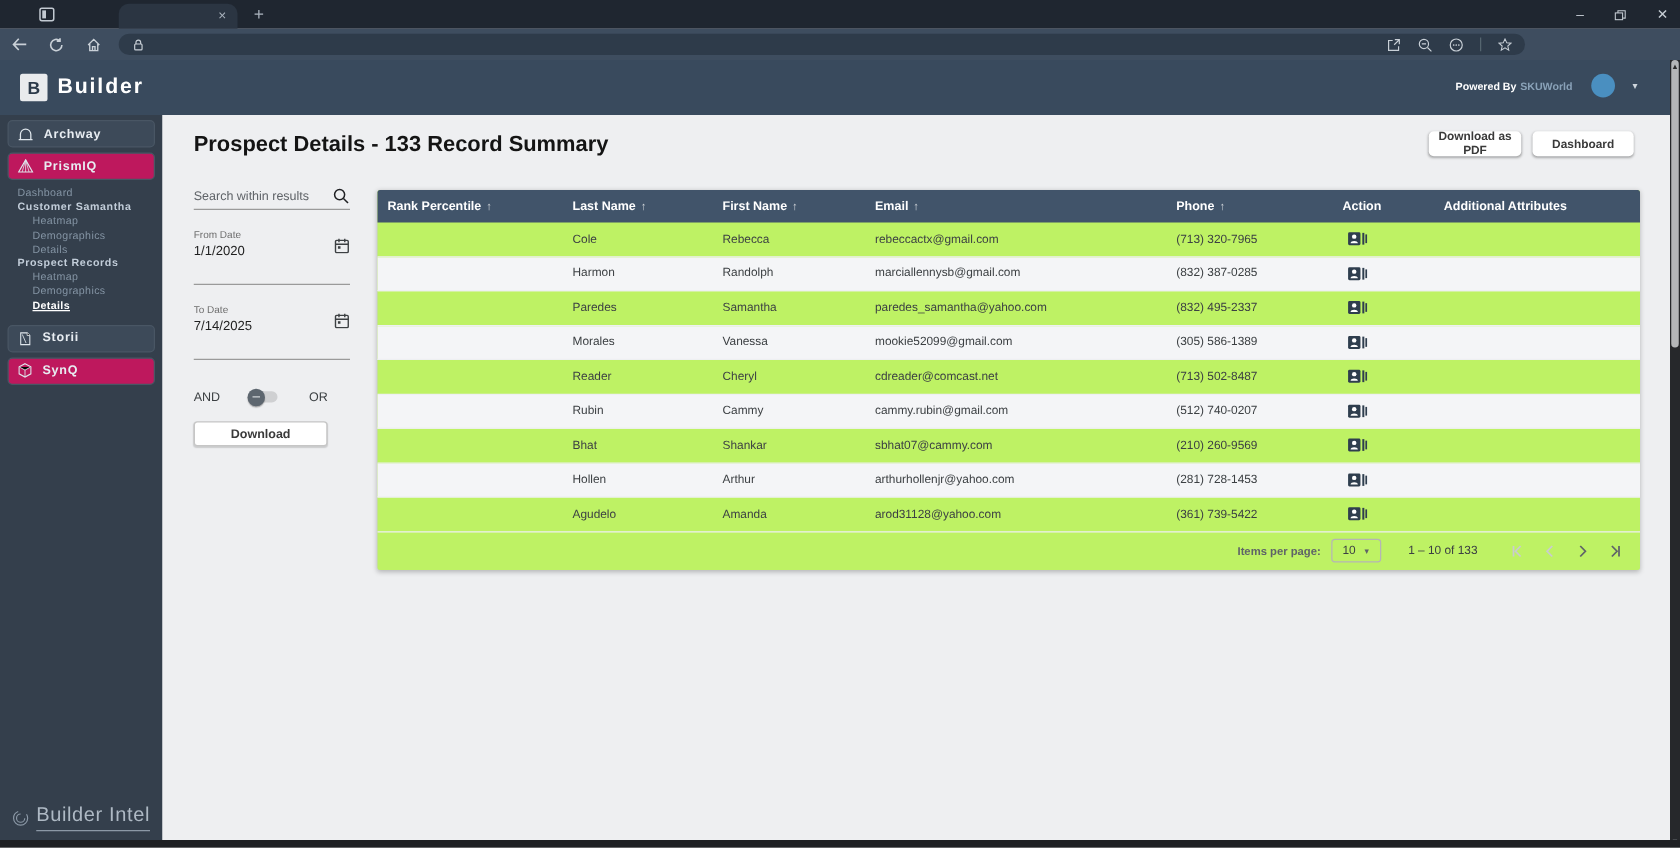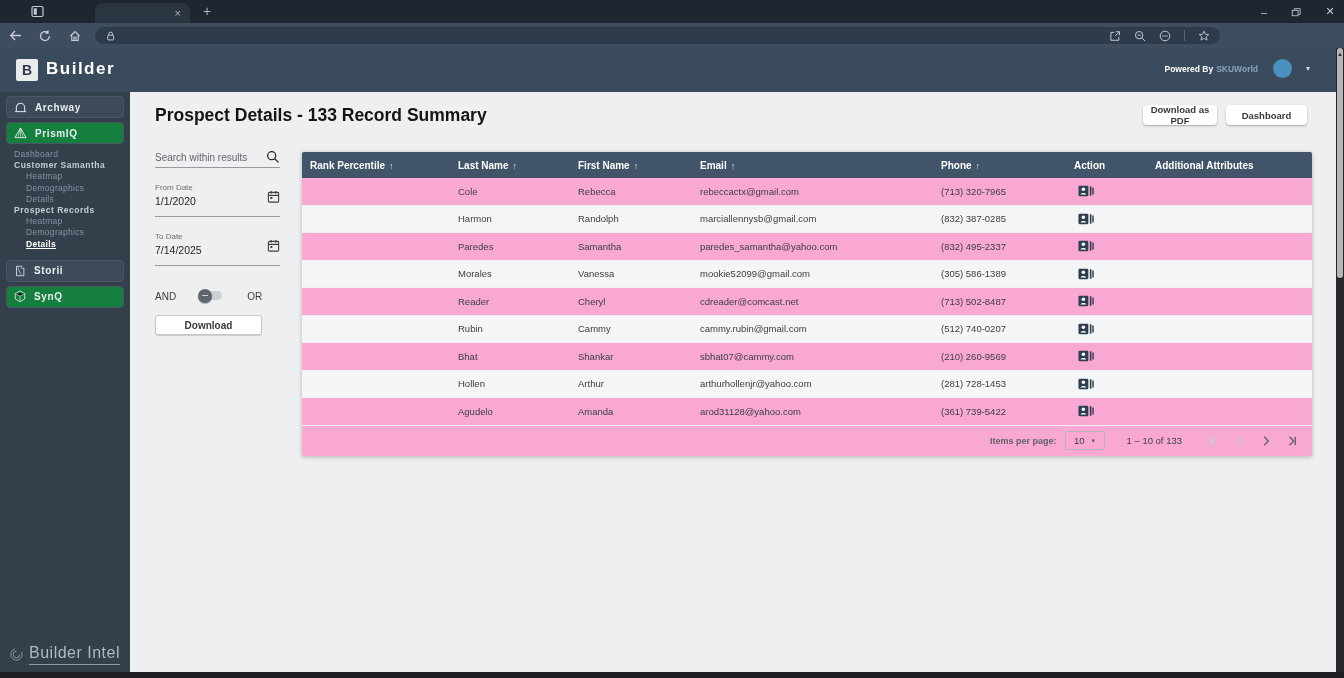--- a/index.html
+++ b/index.html
@@ -37,21 +37,21 @@
   .powered { position:absolute; right:78px; top:16px; font-size:8.5px; color:#fff; font-weight:bold; }
   .powered .brand { color:#8aa2b8; font-weight:bold; margin-left:3px; }
   .avatar { position:absolute; right:44px; top:11px; width:19px; height:19px; border-radius:50%; background:#4a8fc0; }
   .av-caret { position:absolute; right:26px; top:16px; color:#cfd6dd; font-size:8px; }
 
   
   .sidebar { position:absolute; top:92px; left:0; width:130px; bottom:6px; background:#343f4c; }
   .side-btn { margin:4px 6px 0 6px; height:22px; border-radius:4px; border:1px solid #495664; background:#3d4a59;
               display:flex; align-items:center; gap:8px; padding:0 7px; color:#e8edf2; font-size:10px;
               font-weight:bold; letter-spacing:0.6px; }
-  .side-btn.dark { background:#15803d; }
+  .side-btn.dark { background:#be185d; }
   .submenu { padding:5px 0 6px 14px; }
   .sub-item { font-size:8.5px; line-height:11.2px; color:#8494a4; letter-spacing:0.3px; cursor:default; }
   .sub-item.grp { color:#c2cdd9; font-weight:bold; letter-spacing:0.5px; }
   .sub-item.ind { padding-left:12px; }
   .sub-item.active { color:#ffffff; font-weight:bold; text-decoration:underline; }
   .side-footer { position:absolute; bottom:7px; left:9px; display:flex; align-items:center; gap:5px; }
   .side-footer .bi-text { color:#aeb9c4; font-size:16px; letter-spacing:0.5px;
                           border-bottom:1px solid #8b98a6; padding-bottom:2px; }
 
   
@@ -61,35 +61,35 @@
              box-shadow:0 1px 2px rgba(0,0,0,0.3); font-family:inherit; font-size:9.5px; font-weight:bold;
              color:#3a3a3a; display:flex; align-items:center; justify-content:center; }
   .btn-pdf { right:119px; width:74px; }
   .btn-dash { right:29px; width:81px; }
 
   
   .filters { position:absolute; left:25px; top:58px; width:125px; }
   .search-row { display:flex; align-items:center; justify-content:space-between;
                 border-bottom:1px solid #9a9a9a; padding-bottom:3px; }
   .search-row .ph { font-size:10px; color:#5f6368; }
-  .date-field { margin-top:15px; border-bottom:1px solid #9a9a9a; padding-bottom:9px; position:relative; }
+  .date-field { margin-top:15px; border-bottom:1px solid #9a9a9a; padding-bottom:20px; position:relative; }
   .date-field .dlabel { font-size:8px; color:#6e6e6e; }
   .date-field .dvalue { font-size:10.5px; color:#1f1f1f; margin-top:3px; }
   .date-field .cal { position:absolute; right:0; top:7px; color:#3c4043; }
   .logic-row { margin-top:25px; display:flex; align-items:flex-start; gap:22px; font-size:10px; color:#3c4043; }
   .toggle { position:relative; width:21px; height:9px; background:#cfd0d2; border-radius:5px; margin:0 3px; }
   .knob { position:absolute; left:-3px; top:-2.5px; width:14px; height:14px; border-radius:50%; background:#5d666f;
           box-shadow:0 1px 1px rgba(0,0,0,.3); }
   .knob:after { content:""; position:absolute; left:4px; top:6px; width:6px; height:1.5px; background:#cfd3d8; }
   .dl-btn { margin-top:13px; width:107px; height:20px; background:#fff; border:1px solid #c6c6c6; border-radius:3px;
             box-shadow:0 1px 1px rgba(0,0,0,.15); font-family:inherit; font-size:10px; font-weight:bold;
             color:#3a3a3a; display:flex; align-items:center; justify-content:center; }
 
   
-  .table-card { position:absolute; left:172px; top:60px; width:1010px; background:#f9a8d4;
+  .table-card { position:absolute; left:172px; top:60px; width:1010px; background:#bef264;
                 box-shadow:0 1px 4px rgba(0,0,0,.25); border-radius:2px; }
   .grid7 { display:grid; grid-template-columns:148px 120px 122px 241px 133px 81px auto; }
   .thead { height:26px; background:#41546a; align-items:center; border-radius:2px 2px 0 0; }
   .th { padding-left:8px; color:#fff; font-size:10px; font-weight:bold; white-space:nowrap; }
   .th .sort { font-weight:normal; opacity:.75; margin-left:4px; font-size:9px; }
   .trow { height:27.5px; align-items:center; border-bottom:1px solid #eef0f2; }
   .trow:nth-child(even) { background:#f4f5f7; }
   .td { padding-left:8px; font-size:9.5px; color:#3c4043; white-space:nowrap; overflow:hidden; }
   .td.action { padding-left:12px; }
   .pagination { height:30px; display:flex; align-items:center; justify-content:flex-end; padding-right:14px; }

